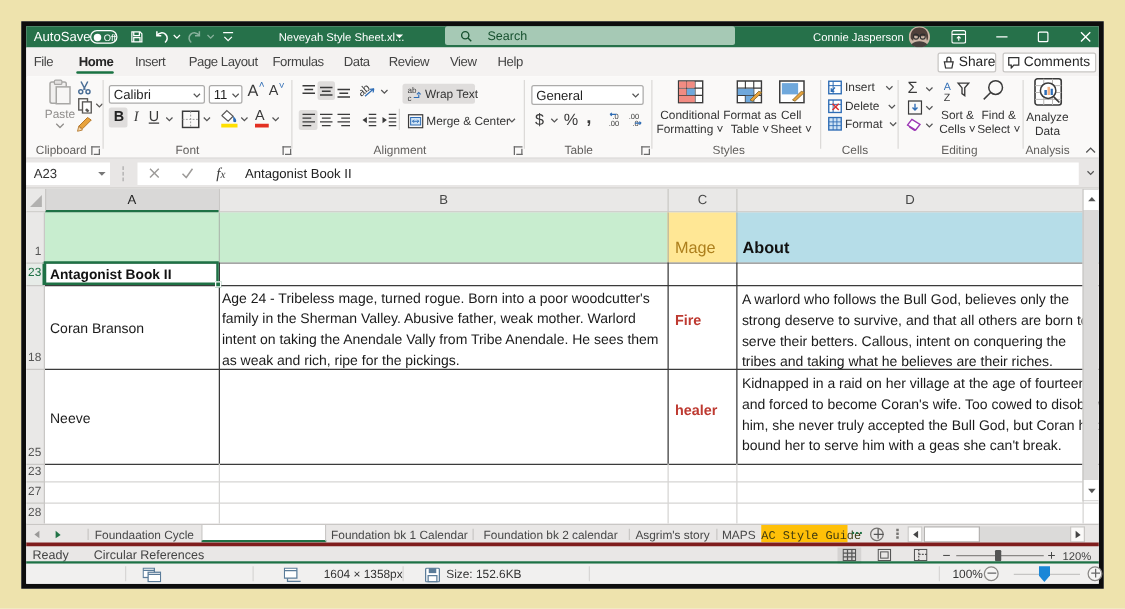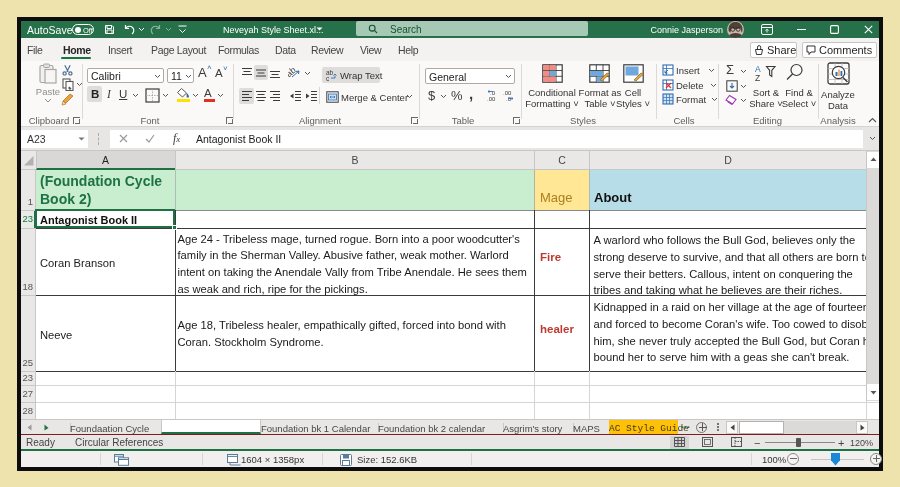--- a/index.html
+++ b/index.html
@@ -6,30 +6,30 @@
 html,body{width:900px;height:487px;overflow:hidden;}
 body{background:#EEE3AD;font-family:"Liberation Sans",sans-serif;position:relative;}
 .a{position:absolute;}
 .win{position:absolute;left:17px;top:17px;width:866px;height:454px;border:4px solid #0D0D0D;background:#fff;}
 .title{left:0;top:0;width:858px;height:17px;background:#26714A;color:#fff;}
 .menubar{left:0;top:17px;width:858px;height:23px;background:#F4F2F1;}
 .ribbon{left:0;top:40px;width:858px;height:66px;background:#FAF9F8;border-bottom:1px solid #D5D3D1;}
 .fbar{left:0;top:106px;width:858px;height:24px;background:#E8E6E5;border-bottom:1px solid #C9C7C5;}
 .sheet{left:0;top:130px;width:858px;height:268px;background:#fff;overflow:hidden;}
 .tabbar{left:0;top:398px;width:858px;height:15px;background:#E9E7E6;border-top:1px solid #C9C7C5;}
-.status{left:0;top:413px;width:858px;height:15px;background:#E9E7E6;border-top:1px solid #7f1d1d;}
+.status{left:0;top:413px;width:858px;height:15px;background:#E9E7E6;border-top:3px solid #7f1d1d;}
 .gline{left:0;top:428px;width:858px;height:2px;background:#1E7145;}
 .viewer{left:0;top:430px;width:858px;height:16px;background:#F1F0EF;}
 .gsep{top:3px;width:1px;height:55px;background:#DCDAD8;}
 .glabel{top:54px;font-size:9.5px;color:#605E5C;text-align:center;}
 .mtab{top:6px;font-size:10.5px;letter-spacing:-0.35px;color:#444;}
 .ctext{font-size:11.2px;color:#1a1a1a;line-height:16.75px;white-space:nowrap;}
 .rnum{font-size:9.5px;color:#555;text-align:right;}
 .hdr{font-size:10.5px;color:#474747;text-align:center;top:3px;}
-.tabt{top:2.5px;font-size:9.5px;color:#474747;text-align:left;white-space:nowrap;}
+.tabt{top:2.5px;font-size:9.5px;color:#474747;text-align:center;white-space:nowrap;}
 .tsep{top:3px;width:1px;height:9px;background:#C9C7C5;}
 .vsep{top:2px;width:1px;height:12px;background:#D8D6D5;}
 .rbtxt{font-size:9.5px;color:#333;white-space:nowrap;}
 .dlaunch{width:7px;height:7px;border-left:1px solid #6a6a6a;border-top:1px solid #6a6a6a;}
 .dlaunch:after{content:"";position:absolute;left:1px;top:1px;width:4px;height:4px;border-right:1.2px solid #6a6a6a;border-bottom:1.2px solid #6a6a6a;}
 </style>
 </head>
 <body>
 <div class="win">
 
@@ -294,21 +294,21 @@
         <path d="M11 16l7-7 2.5 1-7.5 7z" fill="#E8A33D" stroke="#8a6a2a" stroke-width="0.7"></path>
       </svg>
  <span class="a glabel" style="left:556px;top:26px;width:46px;color:#333;">Format as</span>
  <span class="a glabel" style="left:556px;top:37px;width:46px;color:#333;">Table ˅</span>
  <svg class="a" style="left:602px;top:3px;" width="21" height="19" viewBox="0 0 21 19">
         <rect x="0.8" y="0.8" width="19.4" height="17.4" fill="#fff" stroke="#3b3b3b" stroke-width="1.2"></rect>
         <rect x="2.5" y="2.5" width="13" height="9" fill="#6fa8dc"></rect>
         <path d="M11 16l7-7 2.5 1-7.5 7z" fill="#E8A33D" stroke="#8a6a2a" stroke-width="0.7"></path>
       </svg>
  <span class="a glabel" style="left:590px;top:26px;width:44px;color:#333;">Cell</span>
- <span class="a glabel" style="left:590px;top:37px;width:44px;color:#333;">Styles ˅</span>
+ <span class="a glabel" style="left:590px;top:37px;width:44px;color:#333;">Sheet ˅</span>
  <span class="a glabel" style="left:540px;width:44px;">Styles</span>
  <span class="a gsep" style="left:634.5px;"></span>
 
  <svg class="a" style="left:641px;top:3px;" width="12" height="12" viewBox="0 0 12 12">
         <rect x="1" y="1" width="10" height="10" fill="#fff" stroke="#2f6db5" stroke-width="1.1"></rect>
         <path d="M1 4.5h10M4.5 1v10" stroke="#2f6db5" stroke-width="0.8"></path>
         <path d="M6 6l-3 3m0-2.5V9h2.5" stroke="#2f6db5" stroke-width="1" fill="none"></path>
       </svg>
  <span class="a rbtxt" style="left:655px;top:4px;">Insert</span>
  <svg class="a" style="left:687px;top:7px;" width="7" height="5" viewBox="0 0 7 5">
@@ -351,21 +351,21 @@
       </svg>
  <svg class="a" style="left:719px;top:37px;" width="7" height="5" viewBox="0 0 7 5">
         <path d="M1 1l2.5 2.5L6 1" fill="none" stroke="#555" stroke-width="1"></path>
       </svg>
  <svg class="a" style="left:734px;top:3px;" width="21" height="18" viewBox="0 0 21 18">
         <text x="0" y="8" font-size="8.5" fill="#2f6db5">A</text>
         <text x="0" y="17" font-size="8.5" fill="#3b3b3b">Z</text>
         <path d="M11.5 2.5h8.5l-3.2 3.8v6.2l-2.2-1.6V6.3z" fill="none" stroke="#3b3b3b" stroke-width="1.1"></path>
       </svg>
  <span class="a glabel" style="left:723px;top:26px;width:44px;color:#333;">Sort &amp;</span>
- <span class="a glabel" style="left:723px;top:37px;width:44px;color:#333;">Share ˅</span>
+ <span class="a glabel" style="left:723px;top:37px;width:44px;color:#333;">Cells ˅</span>
  <svg class="a" style="left:764px;top:2px;" width="20" height="20" viewBox="0 0 20 20">
         <circle cx="11.5" cy="7" r="5.5" fill="none" stroke="#3b3b3b" stroke-width="1.2"></circle>
         <path d="M7.5 11L2 16.5" stroke="#3b3b3b" stroke-width="1.2"></path>
       </svg>
  <span class="a glabel" style="left:756px;top:26px;width:44px;color:#333;">Find &amp;</span>
  <span class="a glabel" style="left:756px;top:37px;width:44px;color:#333;">Select ˅</span>
  <span class="a glabel" style="left:724.5px;width:44px;">Editing</span>
  <span class="a gsep" style="left:796.5px;"></span>
 
  <svg class="a" style="left:806px;top:1px;" width="23" height="24" viewBox="0 0 23 24">
@@ -433,21 +433,20 @@
  <span class="a" style="left:0;top:219.5px;width:15px;height:1px;background:#C9C7C5;"></span>
  <span class="a" style="left:0;top:233.5px;width:15px;height:1px;background:#C9C7C5;"></span>
  <span class="a" style="left:0;top:250.5px;width:15px;height:1px;background:#C9C7C5;"></span>
 
  <span class="a" style="left:15px;top:19px;width:498px;height:40px;background:#C8EDCF;"></span>
  <span class="a" style="left:513px;top:19px;width:55px;height:40px;background:#FFE795;"></span>
  <span class="a" style="left:568px;top:19px;width:290px;height:40px;background:#B6DDE8;"></span>
  <span class="a" style="left:154px;top:19px;width:1px;height:40px;background:#AEBDB0;"></span>
  <span class="a" style="left:513px;top:19px;width:1px;height:40px;background:#B5B49A;"></span>
  <span class="a" style="left:568px;top:19px;width:1px;height:40px;background:#A9BCB8;"></span>
- <span class="a" style="left:19px;top:22px;font-size:14px;font-weight:bold;color:#1E7245;line-height:17.5px;">(Foundation Cycle<br>Book 2)</span>
  <span class="a" style="left:519px;top:39px;font-size:13px;color:#AD7F1C;">Mage</span>
  <span class="a" style="left:573px;top:39px;font-size:13px;font-weight:bold;color:#111;">About</span>
 
  <span class="a" style="left:15px;top:58.5px;width:843px;height:1px;background:#888;"></span>
  <span class="a" style="left:15px;top:76.5px;width:843px;height:1px;background:#3b3b3b;"></span>
  <span class="a" style="left:15px;top:143.5px;width:843px;height:1px;background:#3b3b3b;"></span>
  <span class="a" style="left:15px;top:219.5px;width:843px;height:1px;background:#3b3b3b;"></span>
  <span class="a" style="left:154px;top:59px;width:1px;height:161px;background:#3b3b3b;"></span>
  <span class="a" style="left:513px;top:59px;width:1px;height:161px;background:#3b3b3b;"></span>
  <span class="a" style="left:568px;top:59px;width:1px;height:161px;background:#3b3b3b;"></span>
@@ -461,21 +460,20 @@
 
  <span class="a" style="left:14px;top:58px;width:140px;height:19px;border:2px solid #1E7145;"></span>
  <span class="a" style="left:151px;top:74px;width:5px;height:5px;background:#1E7145;border:1px solid #fff;"></span>
 
  <span class="a" style="left:19px;top:63px;font-size:11px;font-weight:bold;color:#111;white-space:nowrap;">Antagonist Book II</span>
  <span class="a ctext" style="left:19px;top:104px;">Coran Branson</span>
  <span class="a ctext" style="left:156.5px;top:79.5px;">Age 24 - Tribeless mage, turned rogue. Born into a poor woodcutter's<br>family in the Sherman Valley. Abusive father, weak mother. Warlord<br>intent on taking the Anendale Vally from Tribe Anendale. He sees them<br>as weak and rich, ripe for the pickings.</span>
  <span class="a" style="left:519px;top:100px;font-size:11.5px;font-weight:bold;color:#BE3A31;">Fire</span>
  <span class="a ctext" style="left:572.5px;top:81px;">A warlord who follows the Bull God, believes only the<br>strong deserve to survive, and that all others are born to<br>serve their betters. Callous, intent on conquering the<br>tribes and taking what he believes are their riches.</span>
  <span class="a ctext" style="left:19px;top:176px;">Neeve</span>
- <span class="a ctext" style="left:156.5px;top:166px;">Age 18, Tribeless healer, empathically gifted, forced into bond with<br>Coran. Stockholm Syndrome.</span>
  <span class="a" style="left:519px;top:172px;font-size:11.5px;font-weight:bold;color:#BE3A31;">healer</span>
  <span class="a ctext" style="left:572.5px;top:148px;">Kidnapped in a raid on her village at the age of fourteen<br>and forced to become Coran's wife. Too cowed to disobey<br>him, she never truly accepted the Bull God, but Coran had<br>bound her to serve him with a geas she can't break.</span>
 
  <span class="a" style="left:845px;top:0;width:13px;height:250px;background:#DBDAD9;border-left:1px solid #C9C7C5;"></span>
  <span class="a" style="left:846px;top:1px;width:12px;height:16px;background:#fff;"></span>
  <svg class="a" style="left:849px;top:6px;" width="7" height="5" viewBox="0 0 7 5">
         <path d="M3.5 0.5L6.5 4H0.5z" fill="#555"></path>
       </svg>
  <span class="a" style="left:846px;top:233px;width:12px;height:16px;background:#fff;"></span>
  <svg class="a" style="left:849px;top:239px;" width="7" height="5" viewBox="0 0 7 5">
@@ -550,21 +548,21 @@
         <path d="M0.5 2.2h9" stroke="#5B7C99" stroke-width="1"></path>
         <rect x="4.5" y="3.8" width="10" height="7.5" fill="#fff" stroke="#5B7C99" stroke-width="1"></rect>
         <path d="M4.5 5.5h10" stroke="#5B7C99" stroke-width="1"></path>
       </svg>
  <span class="a vsep" style="left:181px;"></span>
  <svg class="a" style="left:206px;top:2.5px;" width="14" height="12" viewBox="0 0 14 12">
         <rect x="0.5" y="0.5" width="10" height="8" fill="#fff" stroke="#5B7C99" stroke-width="1"></rect>
         <path d="M0.5 2.4h10" stroke="#5B7C99" stroke-width="1"></path>
         <path d="M3 8.5v2.5h10.5" fill="none" stroke="#5B7C99" stroke-width="1"></path>
       </svg>
- <span class="a" style="left:220px;top:3px;font-size:9.5px;color:#333;">1604 × 1358px</span>
+ <span class="a" style="left:238px;top:3px;font-size:9.5px;color:#333;">1604 × 1358px</span>
  <span class="a vsep" style="left:301px;"></span>
  <svg class="a" style="left:319px;top:2.5px;" width="12" height="12" viewBox="0 0 12 12">
         <rect x="0.5" y="0.5" width="11" height="11" rx="1" fill="#fff" stroke="#5B7C99" stroke-width="1"></rect>
         <rect x="3" y="0.5" width="6" height="4" fill="#5B7C99"></rect>
         <rect x="2.5" y="6.5" width="7" height="5" fill="none" stroke="#5B7C99" stroke-width="1"></rect>
       </svg>
  <span class="a" style="left:336px;top:3px;font-size:9.5px;color:#333;">Size: 152.6KB</span>
  <span class="a vsep" style="left:450px;"></span>
  <span class="a vsep" style="left:730px;"></span>
  <span class="a" style="left:741px;top:3px;font-size:9.5px;color:#333;">100%</span>

